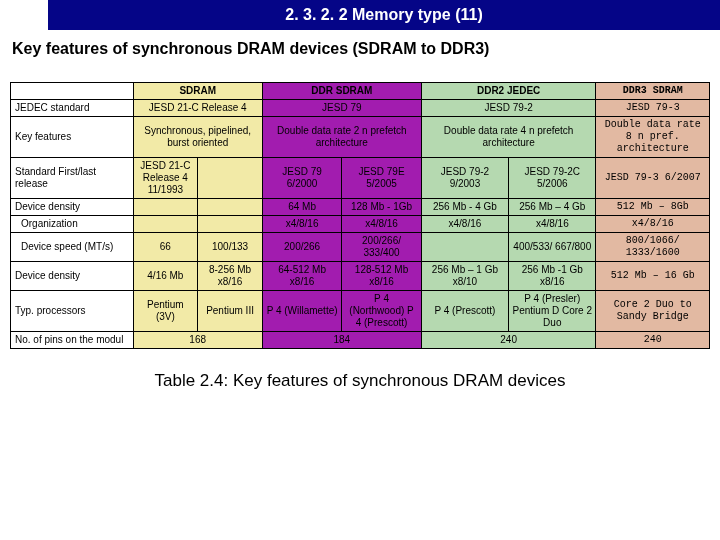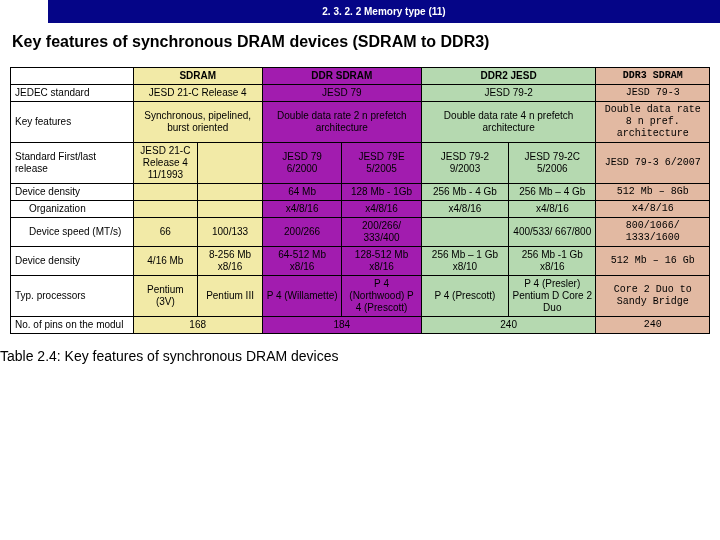--- a/index.html
+++ b/index.html
@@ -1,27 +1,27 @@
 <!DOCTYPE html>
 <html><head>
 <meta charset="utf-8">
 <style>
   html,body{margin:0;padding:0;width:720px;height:540px;background:#fff;font-family:Tahoma,Verdana,sans-serif;}
-  .titlebar{background:#050587;color:#fff;font-size:10px;font-weight:bold;padding:6px 0;text-align:center;margin-left:48px;}
+  .titlebar{background:#050587;color:#fff;font-size:16px;font-weight:bold;padding:6px 0;text-align:center;margin-left:48px;}
   .subtitle{font-size:16px;font-weight:bold;padding:10px 0 16px 12px;}
-  table{border-collapse:collapse;margin:0 auto;table-layout:fixed;width:700px;font-size:10px;}
+  table{border-collapse:collapse;margin:8px auto;table-layout:fixed;width:700px;font-size:10px;}
   td,th{border:1px solid #000;padding:2px 3px;vertical-align:middle;text-align:center;line-height:1.2;}
   th{font-weight:bold;}
   td.rowlabel{font-weight:normal;text-align:left;padding-left:4px;}
-  td.rowlabel.ind{padding-left:18px;}
+  td.rowlabel.ind{padding-left:10px;}
   .h-sdram{background:#f2eaa7;}
   .h-ddr{background:#a21caf;}
   .h-ddr2{background:#b5d9b0;}
   .h-ddr3{background:#e2b9a2;font-family:Liberation Mono, monospace;}
-  .caption{font-size:14px;padding:14px 0 0 0;}
+  .caption{text-align:center;font-size:17px;padding:14px 0 0 0;}
 </style>
 </head>
 <body>
 
 <div class="titlebar">2. 3. 2. 2 Memory type (11)</div>
 <div class="subtitle">Key features of synchronous DRAM devices (SDRAM to DDR3)</div>
 
 <table>
 <colgroup>
   <col style="width:108px">
@@ -31,21 +31,21 @@
       <col style="width:70px">
   <col style="width:77px">
       <col style="width:77px">
   <col style="width:100px">
 </colgroup>
 <tbody>
       <tr>
   <td class="rowlabel"></td>
   <th colspan="2" class="h-sdram">SDRAM</th>
   <th colspan="2" class="h-ddr">DDR SDRAM</th>
-  <th colspan="2" class="h-ddr2">DDR2 JESD</th>
+  <th colspan="2" class="h-ddr2">DDR2 JEDEC</th>
   <th class="h-ddr3">DDR3 SDRAM</th>
 </tr>
 <tr>
   <td class="rowlabel">JEDEC standard</td>
   <td colspan="2" class="h-sdram">JESD 21-C Release 4</td>
   <td colspan="2" class="h-ddr">JESD 79</td>
   <td colspan="2" class="h-ddr2">JESD 79-2</td>
   <td class="h-ddr3">JESD 79-3</td>
 </tr>
 <tr>

